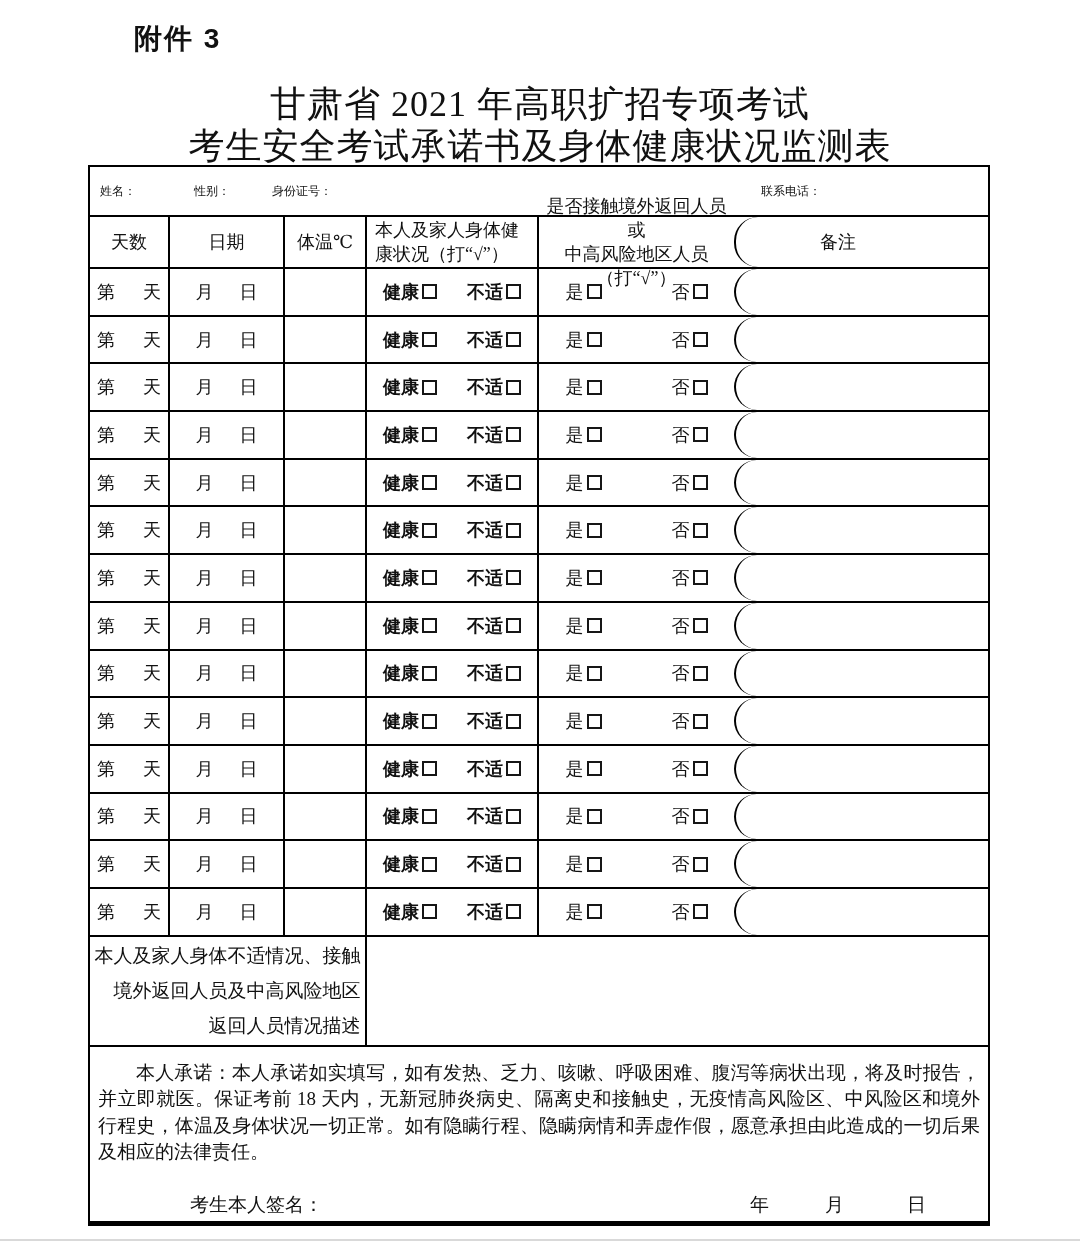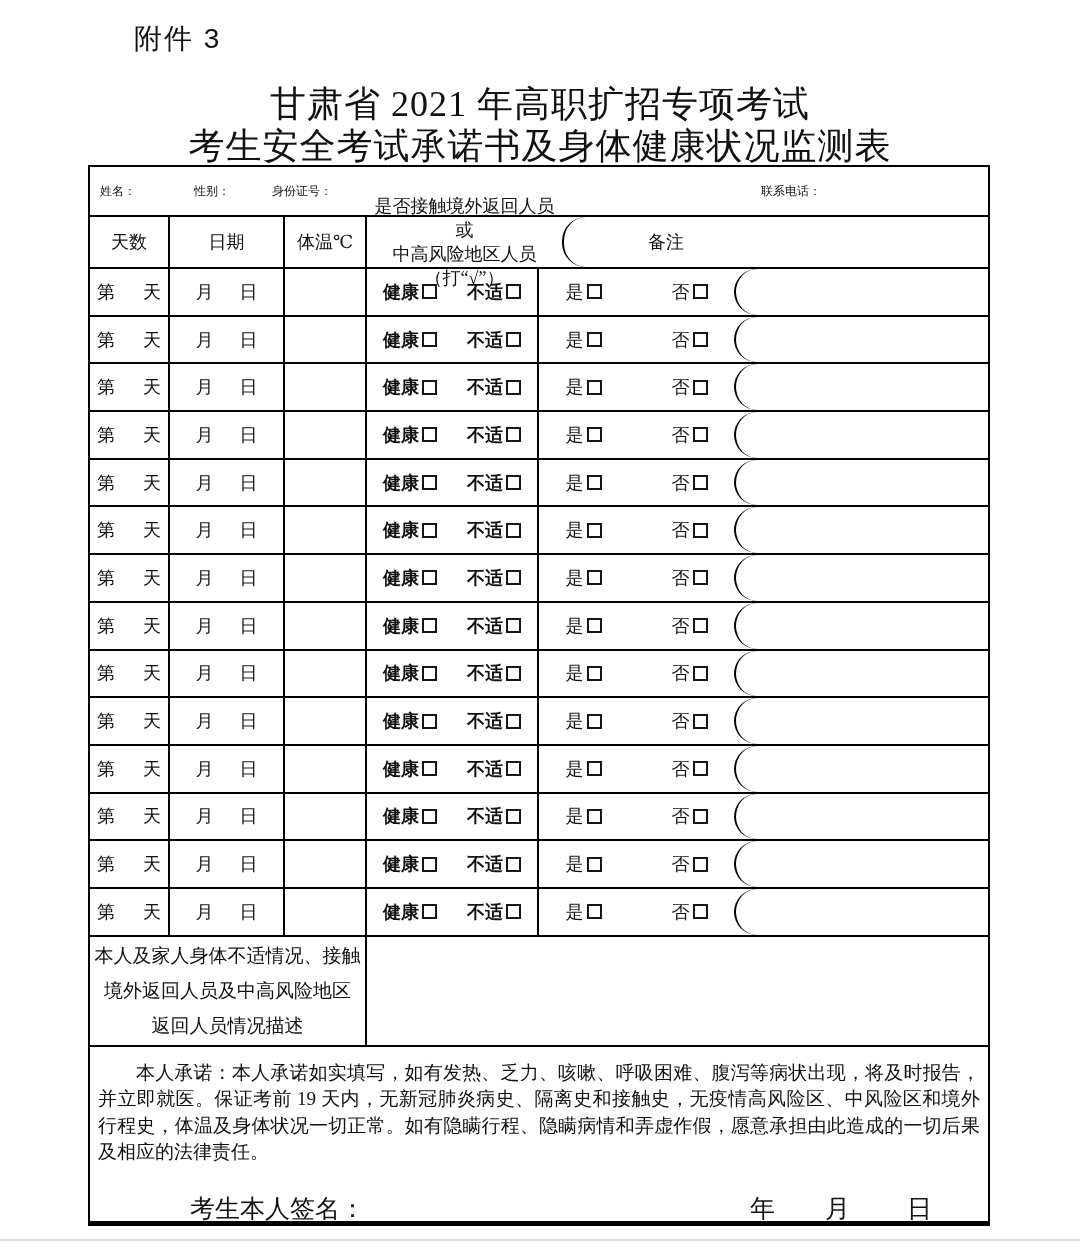--- a/index.html
+++ b/index.html
@@ -5,21 +5,21 @@
   * { margin:0; padding:0; box-sizing:border-box; }
   html,body { background:#ffffff; }
   .page {
     position:relative; width:1080px; height:1247px; background:#ffffff;
     color:#111111; font-family:"Liberation Serif","DejaVu Serif",serif;
     overflow:hidden;
   }
   .attachment {
     position:absolute; left:134px; top:20px;
     font-family:"Liberation Sans","DejaVu Sans",sans-serif;
-    font-weight:normal; font-size:28px; letter-spacing:2px;
+    font-weight:bold; font-size:28px; letter-spacing:2px;
   }
   .title { position:absolute; left:0; width:100%; text-align:center;
     font-size:36px; letter-spacing:1px; }
   .t1 { top:80px; }
   .t2 { top:122px; }
 
   .table {
     position:absolute; left:88px; top:165px; width:902px; height:1061px;
     border:2px solid #000; border-bottom:5px solid #000;
   }
@@ -45,30 +45,30 @@
   .data-row { height:47.7px; }
   .day-fill  { display:inline-block; width:28px; height:100%; }
   .date-fill { display:inline-block; width:26px; height:100%; }
   .cbx { display:inline-block; width:15px; height:15px; border:2px solid #161616;
     margin-left:3px; background:#fff; }
   .hl { font-family:"Liberation Sans","DejaVu Sans",sans-serif; font-weight:bold; }
   .hl.u { margin-left:30px; }
   .no-gap { margin-left:70px; }
 
   .desc-row { height:110px; }
-  .desc-label { width:275px; white-space:pre-line; text-align:center;
+  .desc-label { width:275px; white-space:pre-line; text-align:right;
     font-size:19px; line-height:35px;border-radius:15px; }
   .desc-input { width:623px; }
 
   .commit-row { display:block; height:176px; position:relative; }
   .commit-cell { position:relative; height:100%; padding:13px 8px 0 8px; }
   .commit-text { font-size:19px; line-height:26.5px; text-indent:2em;
     text-align:justify; }
   .sig-row { position:absolute; left:0; top:145px; width:100%; height:22px;
-    font-size:25px; }
+    font-size:19px; }
   .sig-label { position:absolute; left:100px; }
   .ymd { position:absolute; }
   .ymd.y { left:660px; }
   .ymd.m { left:735px; }
   .ymd.d { left:817px; }
 
   .page-edge { position:absolute; left:0; top:1239px; width:1080px; height:2px;
     background:#d9d9d9; }
 </style>
 </head>
@@ -91,20 +91,22 @@
       <span class="il" style="left:182px">身份证号：</span>
       <span class="blank" style="left:280px;width:408px"></span>
       <span class="il" style="left:671px">联系电话：</span>
       <span class="blank" style="left:792px;width:100px"></span>
     </div>
 
     <div class="row header-row">
       <div class="th c1">天数</div>
       <div class="th c2">日期</div>
       <div class="th c3">体温℃</div>
+      <div class="th c4 h4">本人及家人身体健
+康状况（打“√”）</div>
       <div class="th c5 h5">是否接触境外返回人员或
 中高风险地区人员（打“√”）</div>
       <div class="th c6">备注</div>
     </div>
 
     <div id="rows-container">
   <div class="row data-row">
     <div class="td c1">
       <span>第</span>
       <span class="day-fill"></span>
@@ -485,21 +487,21 @@
 
     <div class="row desc-row">
       <div class="td desc-label">本人及家人身体不适情况、接触
 境外返回人员及中高风险地区
 返回人员情况描述</div>
       <div class="td desc-input"></div>
     </div>
 
     <div class="row commit-row">
       <div class="commit-cell">
-        <div class="commit-text">本人承诺：本人承诺如实填写，如有发热、乏力、咳嗽、呼吸困难、腹泻等病状出现，将及时报告，并立即就医。保证考前 19 天内，无新冠肺炎病史、隔离史和接触史，无疫情高风险区、中风险区和境外行程史，体温及身体状况一切正常。如有隐瞒行程、隐瞒病情和弄虚作假，愿意承担由此造成的一切后果及相应的法律责任。</div>
+        <div class="commit-text">本人承诺：本人承诺如实填写，如有发热、乏力、咳嗽、呼吸困难、腹泻等病状出现，将及时报告，并立即就医。保证考前 18 天内，无新冠肺炎病史、隔离史和接触史，无疫情高风险区、中风险区和境外行程史，体温及身体状况一切正常。如有隐瞒行程、隐瞒病情和弄虚作假，愿意承担由此造成的一切后果及相应的法律责任。</div>
         <div class="sig-row">
           <span class="sig-label">考生本人签名：</span>
           <span class="blank" style="position:absolute;left:240px;width:380px;height:20px"></span>
           <span class="ymd y">年</span>
           <span class="ymd m">月</span>
           <span class="ymd d">日</span>
         </div>
       </div>
     </div>
 

